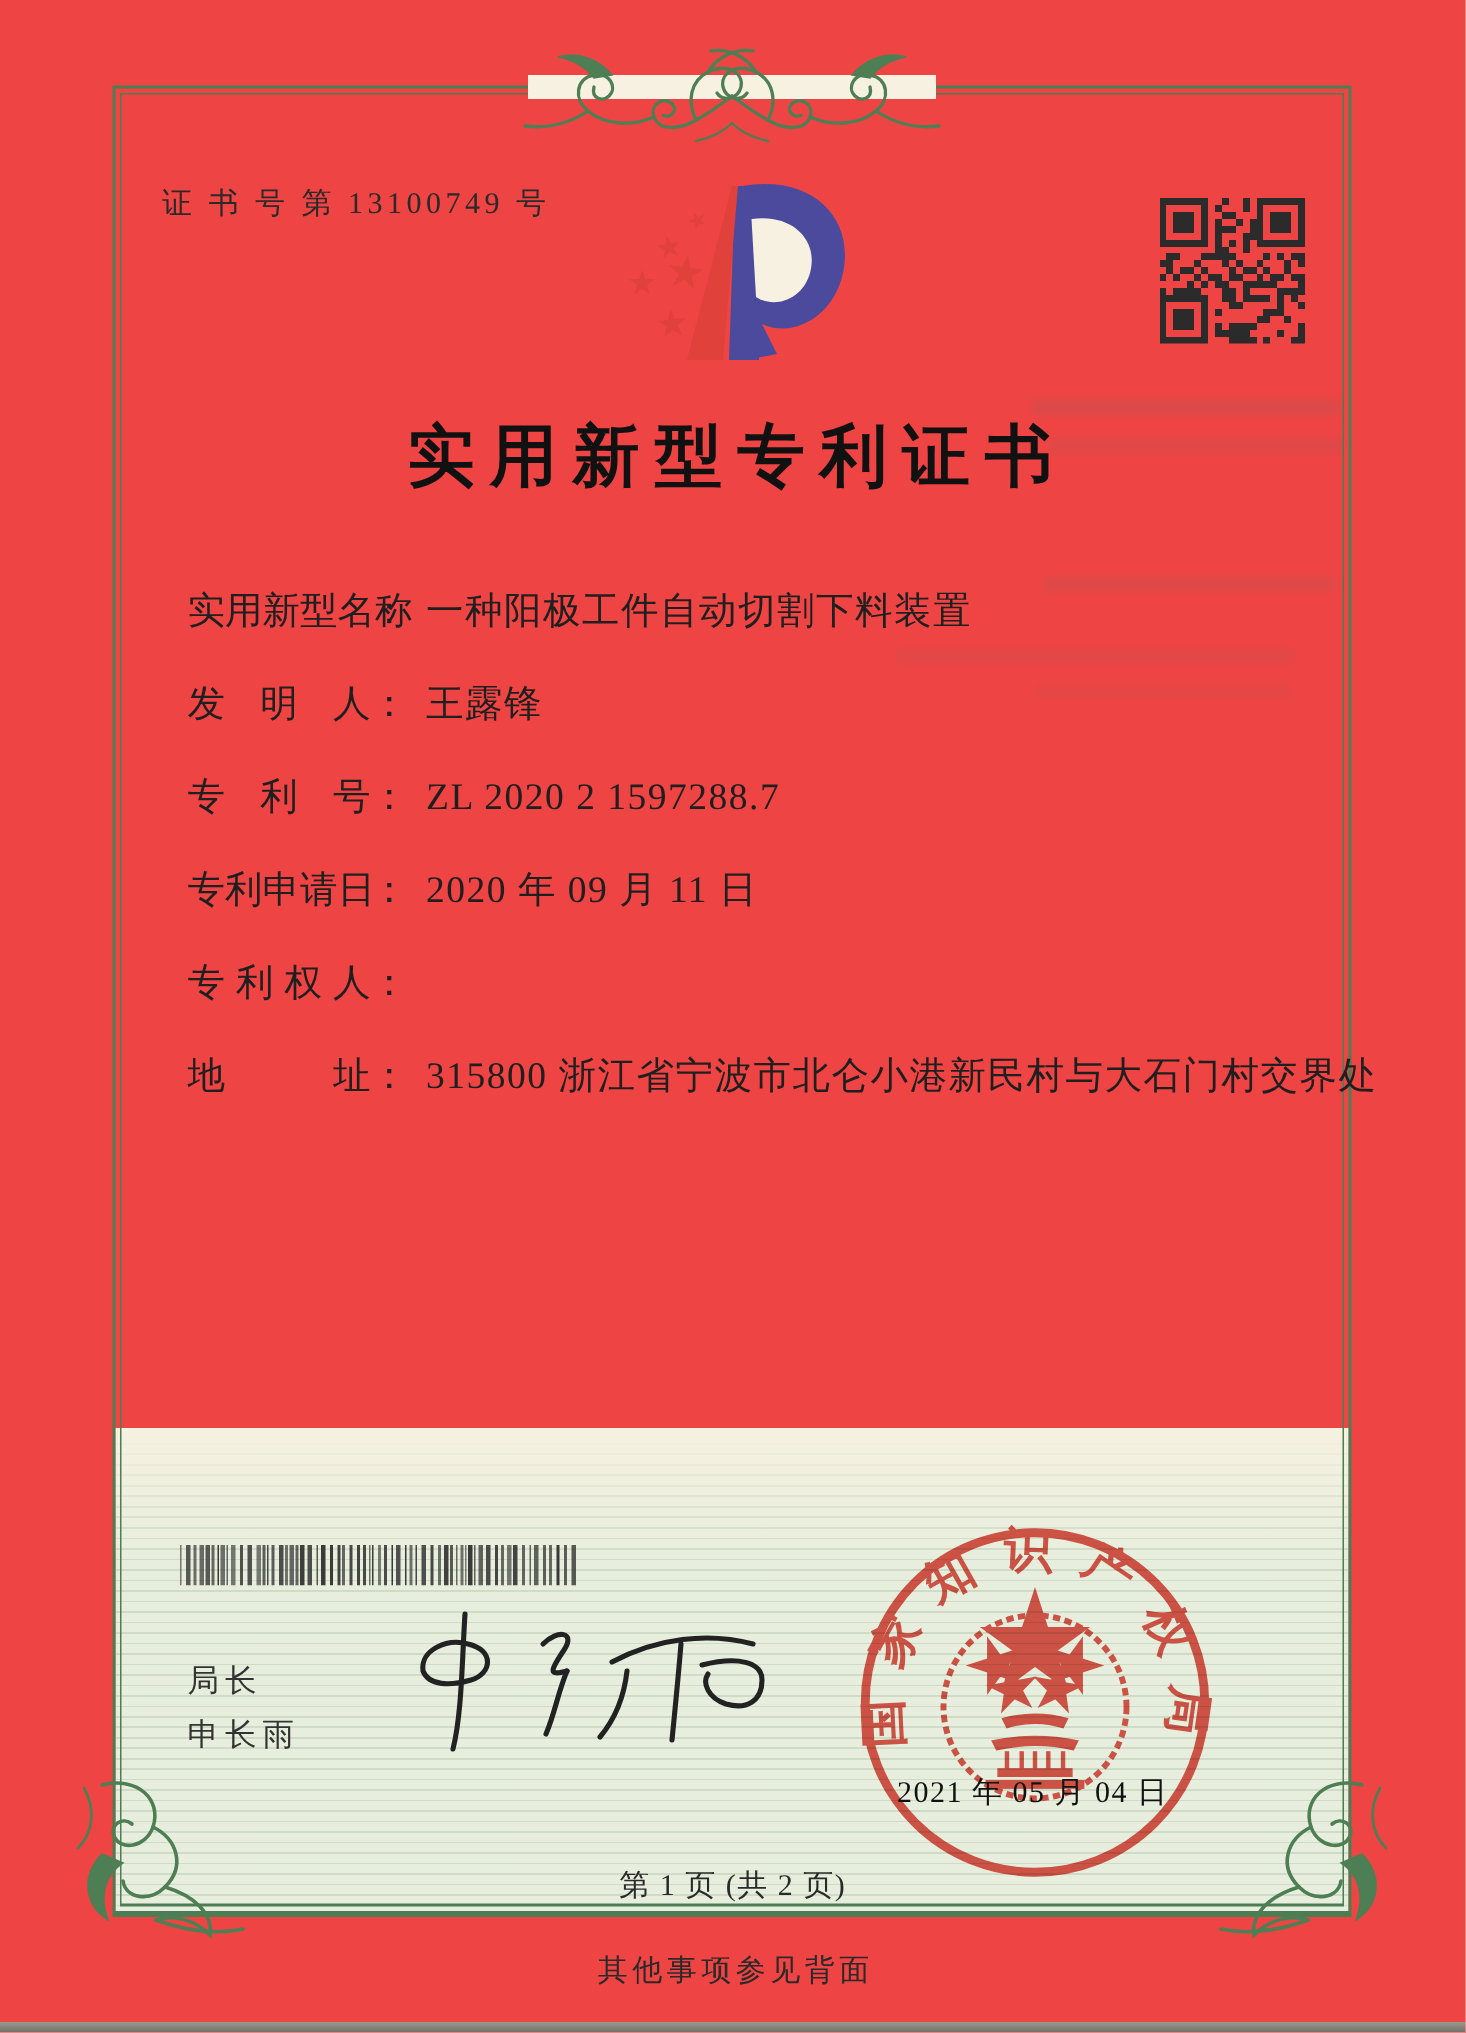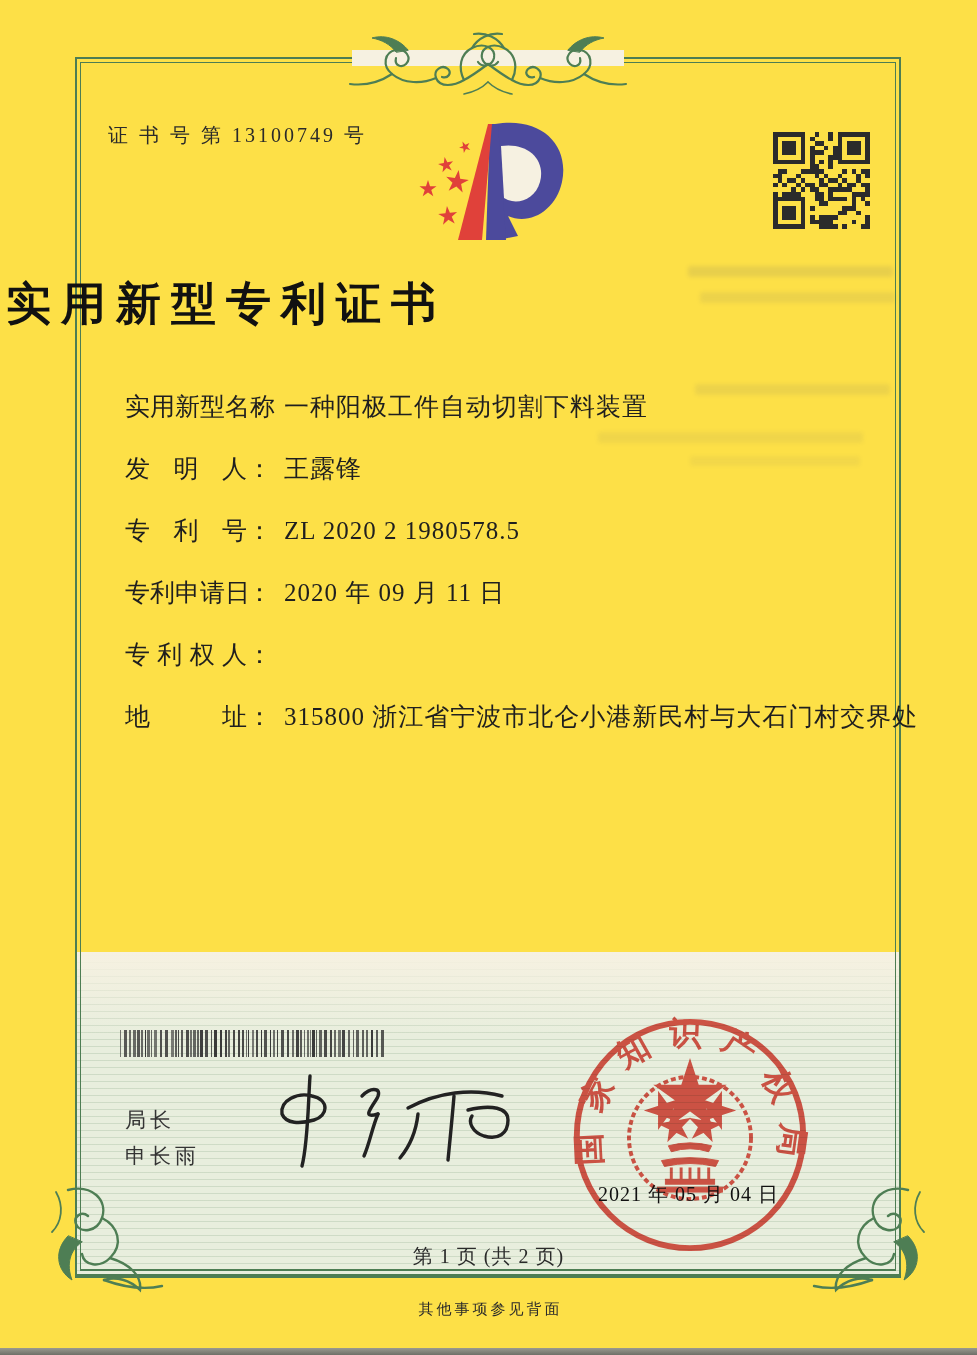--- a/index.html
+++ b/index.html
@@ -1,39 +1,39 @@
 <!DOCTYPE html>
 <html><head>
 <meta charset="utf-8">
 <style>
   * { margin:0; padding:0; box-sizing:border-box; }
   html,body { width:977px; height:1355px; }
   body { font-family:"Liberation Serif","DejaVu Serif",serif; }
 
-  .page { position:relative; width:977px; height:1355px; background:#fde047; overflow:hidden; color:#1f1f1f; }
+  .page { position:relative; width:977px; height:1355px; background:#ef4444; overflow:hidden; color:#1f1f1f; }
 
   
   .band { position:absolute; left:77px; top:952px; width:822px; height:326px;
           background:
             repeating-linear-gradient(0deg, rgba(140,170,138,.28) 0px, rgba(140,170,138,.28) 1px, rgba(0,0,0,0) 1px, rgba(0,0,0,0) 7px),
             #e8eedd; }
   .band-fade { position:absolute; left:77px; top:952px; width:822px; height:85px;
           background:linear-gradient(#f6f1e1, rgba(246,241,225,0)); }
 
   
   .frame-outer { position:absolute; left:75px; top:57px; width:826px; height:1221px;
                  border:2px solid #4d7d53; border-bottom-width:4px; }
   .frame-inner { position:absolute; inset:3px; border:1px solid #4d7d53; border-bottom-width:2px; }
   .ornament-blocker { position:absolute; left:352px; top:50px; width:272px; height:16px; background:#f6f1e1; }
 
   .svg-abs { position:absolute; }
 
   .cert-number { position:absolute; left:108px; top:122px; font-size:20px; letter-spacing:3px; color:#2a2a2a; }
 
-  .doc-title { position:absolute; left:0; right:0; top:274px; text-align:left;
+  .doc-title { position:absolute; left:0; right:0; top:274px; text-align:center;
                font-size:45px; font-weight:bold; letter-spacing:10px; padding-left:6px; color:#111; }
 
   .fields { position:absolute; left:125px; top:390px; font-size:25px; }
   .field-row { display:flex; align-items:baseline; height:26px; margin-bottom:36px; white-space:nowrap; }
   .flabel { display:inline-block; width:122px; text-align:justify; text-align-last:justify; }
   .fvalue { margin-left:12px; letter-spacing:1px; }
 
   .grant-row { position:absolute; left:125px; top:752px; font-size:19.5px; white-space:nowrap; }
   .grant-pair2 { position:absolute; left:365px; top:0; white-space:nowrap; }
 
@@ -42,21 +42,21 @@
   .body-text p { text-indent:2.05em; }
 
   .signer-title { position:absolute; left:125px; top:1106px; font-family:"Liberation Sans","DejaVu Sans",sans-serif;
                   font-size:21px; letter-spacing:4px; color:#333; }
   .signer-name  { position:absolute; left:125px; top:1142px; font-family:"Liberation Sans","DejaVu Sans",sans-serif;
                   font-size:21px; letter-spacing:4px; color:#333; }
 
   .seal-date { position:absolute; left:598px; top:1181px; font-size:20px; letter-spacing:1px; color:#111; z-index:7; }
 
   .page-info { position:absolute; left:0; right:0; top:1243px; text-align:center; font-size:20px; letter-spacing:1px; color:#2a2a2a; }
-  .back-note { position:absolute; left:4px; right:0; top:1300px; text-align:center; font-size:15px; letter-spacing:3px; color:#2a2a2a; }
+  .back-note { position:absolute; left:4px; right:0; top:1300px; text-align:center; font-size:20px; letter-spacing:3px; color:#2a2a2a; }
 
   .ghost { position:absolute; background:#6b6b66; filter:blur(2px); border-radius:2px; }
   .scan-edge { position:absolute; left:0; top:1348px; width:977px; height:7px; background:linear-gradient(#9a9a90,#6f6f68); }
 
   .seal-svg { mix-blend-mode:multiply; opacity:.92; z-index:6; }
 </style>
 </head>
 <body>
 
 <div class="page">
@@ -367,21 +367,21 @@
       <span class="fvalue">一种阳极工件自动切割下料装置</span>
     </div>
     <div class="field-row">
       <span class="flabel">发明人</span>
         <span>：</span>
       <span class="fvalue">王露锋</span>
     </div>
     <div class="field-row">
       <span class="flabel">专利号</span>
         <span>：</span>
-      <span class="fvalue">ZL 2020 2 1980578.5</span>
+      <span class="fvalue">ZL 2020 2 1597288.7</span>
     </div>
     <div class="field-row">
       <span class="flabel">专利申请日</span>
         <span>：</span>
       <span class="fvalue">2020 年 09 月 11 日</span>
     </div>
     <div class="field-row">
       <span class="flabel">专利权人</span>
         <span>：</span>
     </div>

